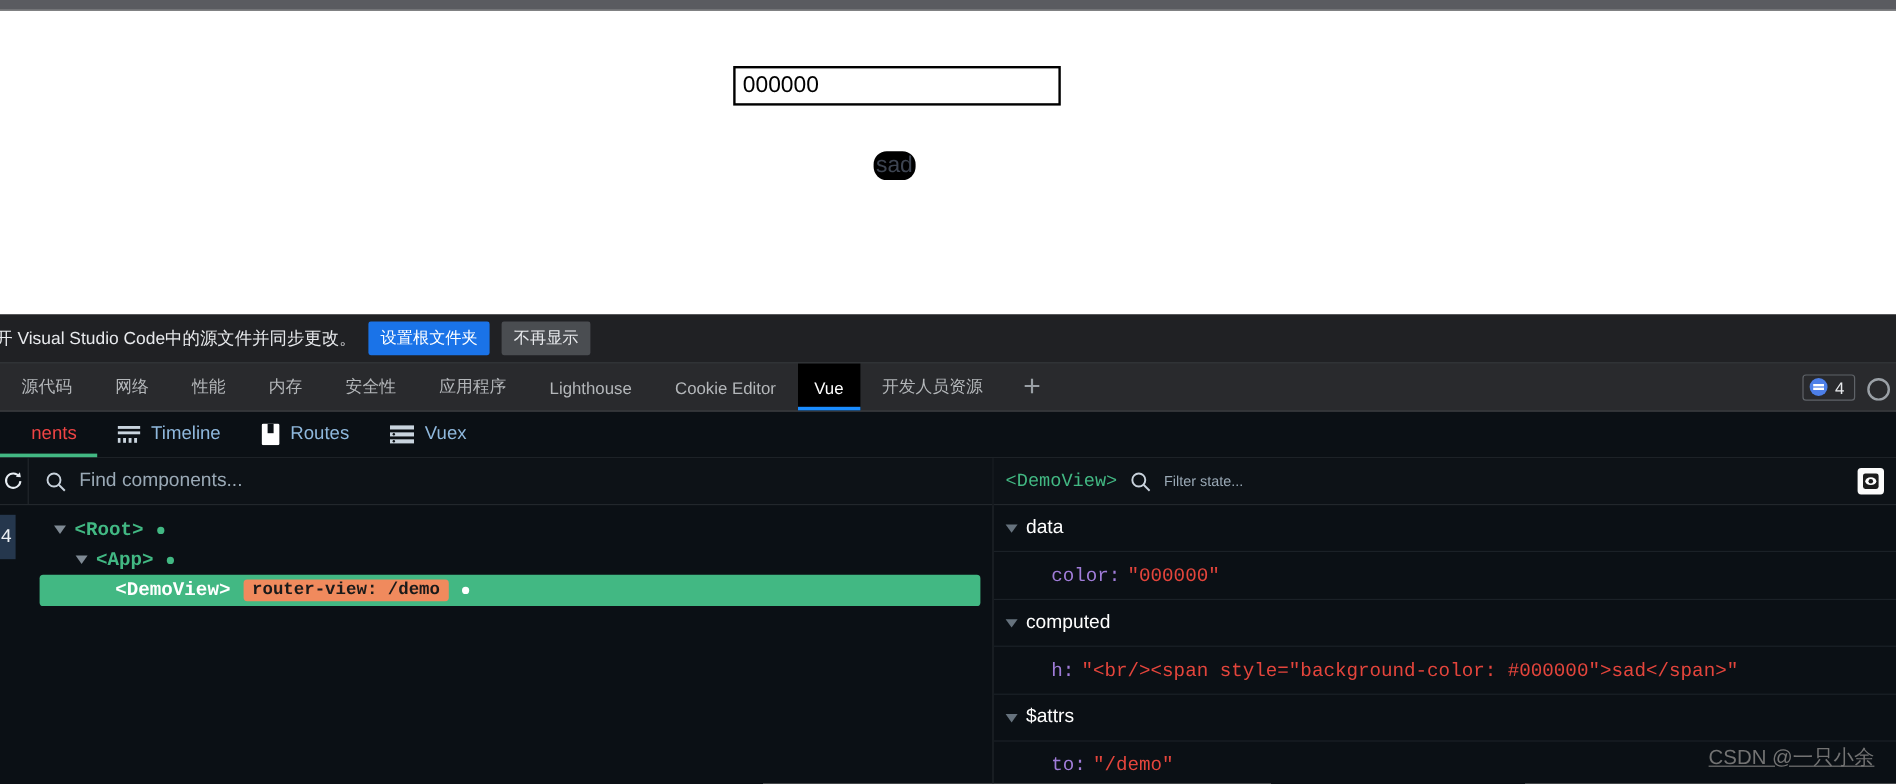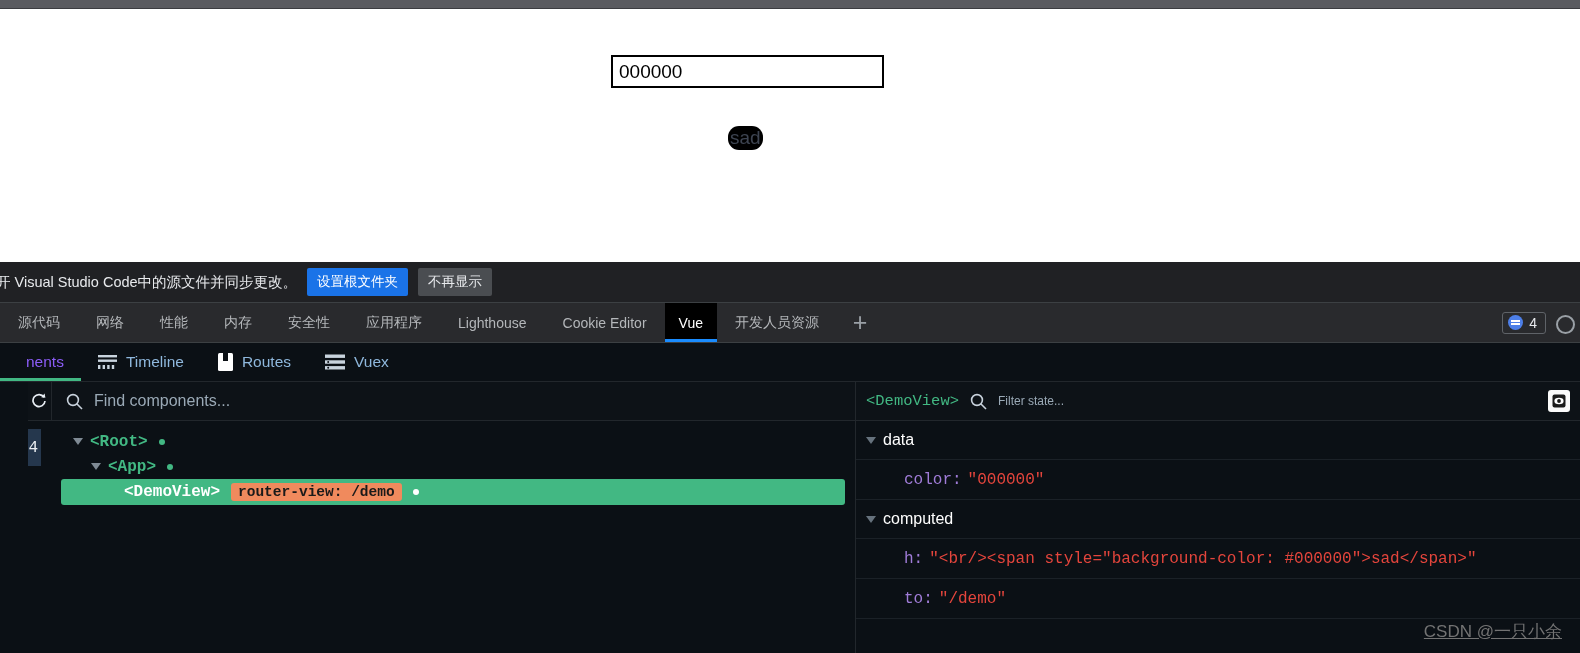--- a/index.html
+++ b/index.html
@@ -119,29 +119,29 @@
   .vue-subtabs {
     height: 39px; background: #0b1015;
     display: flex; align-items: stretch;
     border-bottom: 1px solid #22272c;
   }
   .vtab {
     display: flex; align-items: center; gap: 9px;
     padding: 0 17px; font-size: 15.5px; cursor: pointer;
     color: #8fb8dd; position: relative; white-space: nowrap;
   }
-  .vtab.active { color: #8b5cf6; }
+  .vtab.active { color: #ef4444; }
   .vtab.active::after {
     content: ""; position: absolute; left: 0; right: 0; bottom: 0;
     height: 3px; background: #42b883;
   }
   .vtab .vi { display: inline-flex; }
 
   
-  .vue-body { flex: 1; display: flex; min-height: 0; background: #0b1015; padding-left: 28px; }
+  .vue-body { flex: 1; display: flex; min-height: 0; background: #0b1015; }
   .tree-pane {
     width: 828px; display: flex; flex-direction: column;
     border-right: 1px solid #22272c;
   }
   .pane-toolbar {
     height: 39px; display: flex; align-items: center;
     border-bottom: 1px solid #22272c; background: #0d1217;
   }
   .refresh-cell {
     width: 24px; height: 100%;
@@ -397,20 +397,24 @@
 
           <div class="group-head">
             <span class="caret"></span>
             <span>computed</span>
           </div>
           <div class="kv">
             <span class="k">h:</span>
             <span class="v">"&lt;br/&gt;&lt;span style="background-color: #000000"&gt;sad&lt;/span&gt;"</span>
           </div>
 
+          <div class="group-head">
+            <span class="caret"></span>
+            <span>$attrs</span>
+          </div>
           <div class="kv">
             <span class="k">to:</span>
             <span class="v">"/demo"</span>
           </div>
 
         </div>
       </div>
 
     </div>
   </div>

